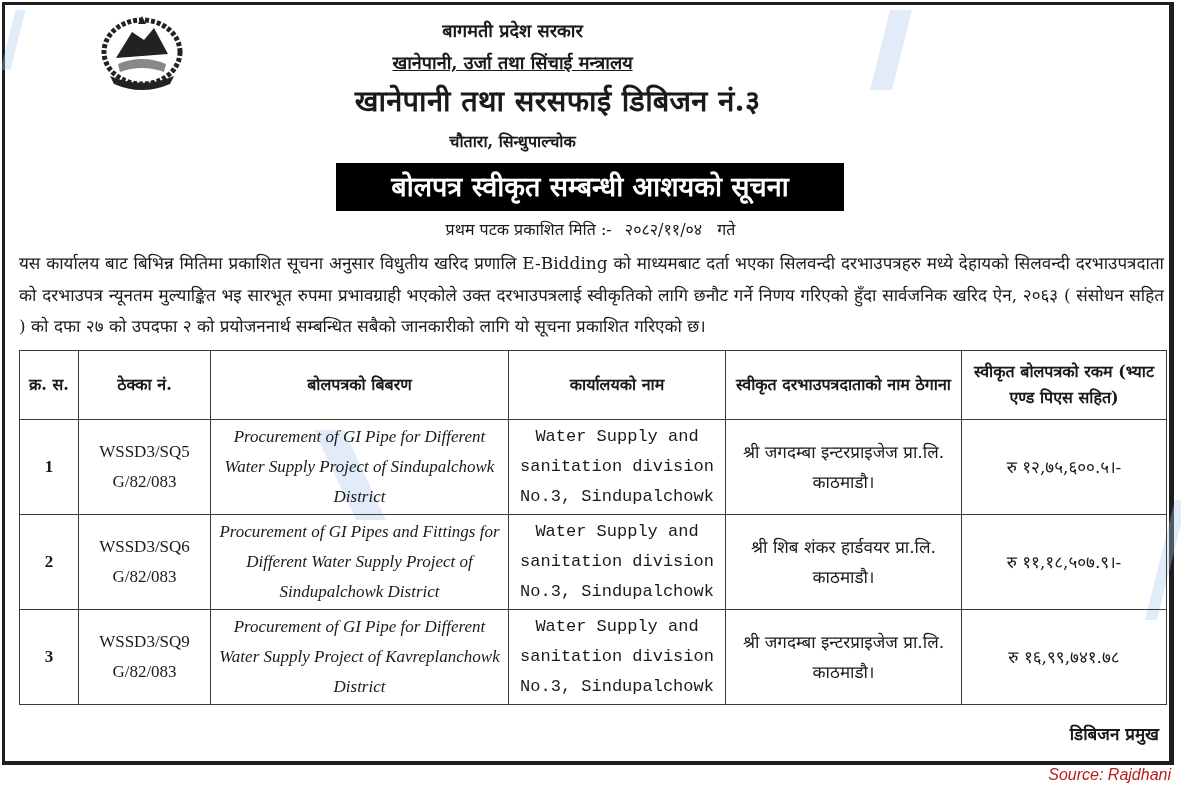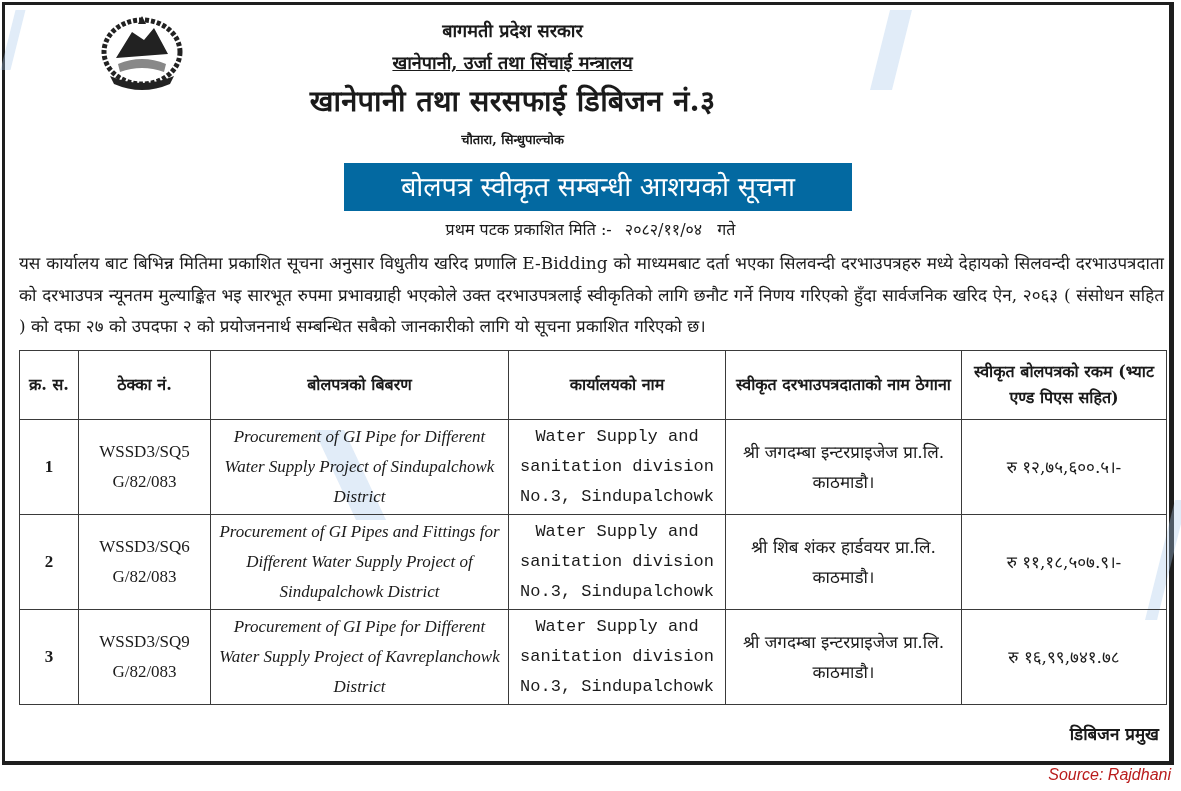--- a/index.html
+++ b/index.html
@@ -14,26 +14,26 @@
     background: #ffffff;
   }
   .wm-stripe {
     position: absolute; background: rgba(170, 200, 235, 0.35);
     transform: skewX(-14deg);
   }
   .emblem { position: absolute; left: 98px; top: 14px; width: 88px; height: 78px; }
   .hdr { position: absolute; left: 0; width: 1025px; text-align: center; }
   .hdr-1 { top: 18px; font-size: 18px; font-weight: bold; }
   .hdr-2 { top: 50px; font-size: 18px; font-weight: bold; text-decoration: underline; }
-  .hdr-3 { top: 80px; font-size: 29px; font-weight: bold; letter-spacing: 0.3px; }
-  .hdr-4 { top: 130px; font-size: 13px; font-weight: bold; }
+  .hdr-3 { top: 80px; font-size: 29px; font-weight: bold; letter-spacing: 0.3px; padding-left: 45px; }
+  .hdr-4 { top: 130px; font-size: 16px; font-weight: bold; }
   .title-bar {
     position: absolute; left: 336px; top: 163px; width: 508px; height: 48px;
-    background: #0369a1; color: #ffffff; text-align: center;
-    font-size: 27px; font-weight: normal; line-height: 48px; margin-left: 8px;
+    background: #000000; color: #ffffff; text-align: center;
+    font-size: 27px; font-weight: bold; line-height: 48px;
   }
   .pub-date {
     position: absolute; left: 0; width: 1181px; top: 218px; text-align: center;
     font-size: 16px;
   }
   .pub-date .lbl { margin-right: 8px; }
   .pub-date .gate { margin-left: 10px; }
   .body-text {
     position: absolute; left: 19px; top: 248px; width: 1145px;
     font-size: 17px; line-height: 31.5px; text-align: justify;

